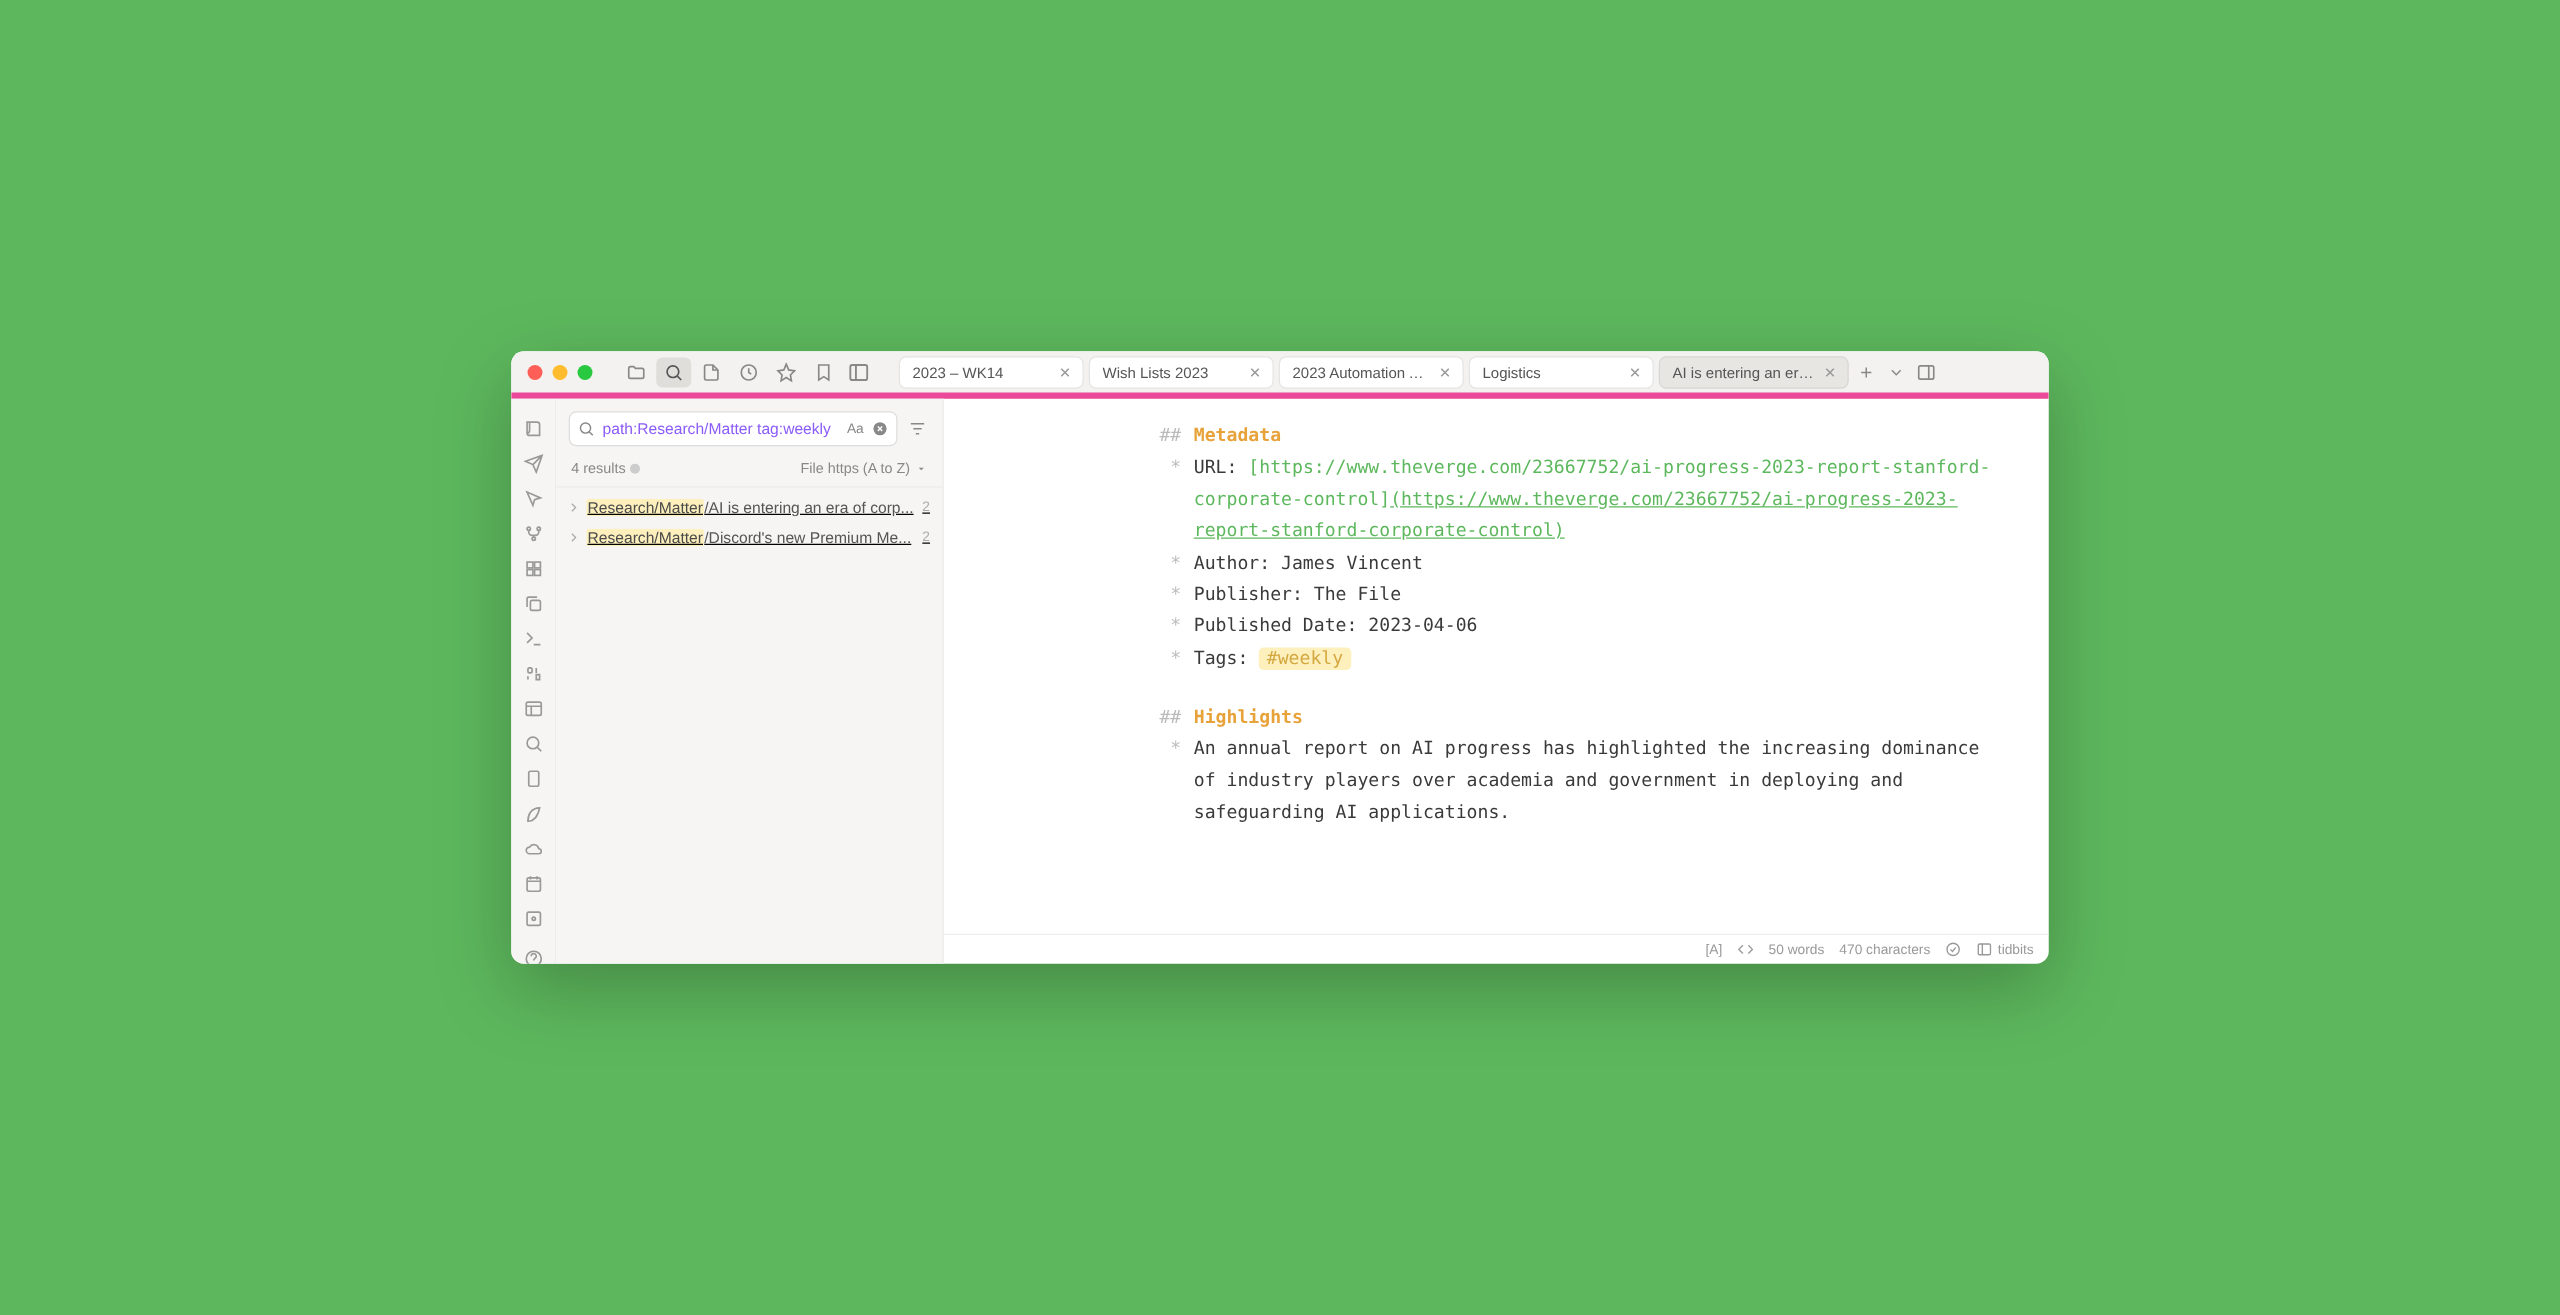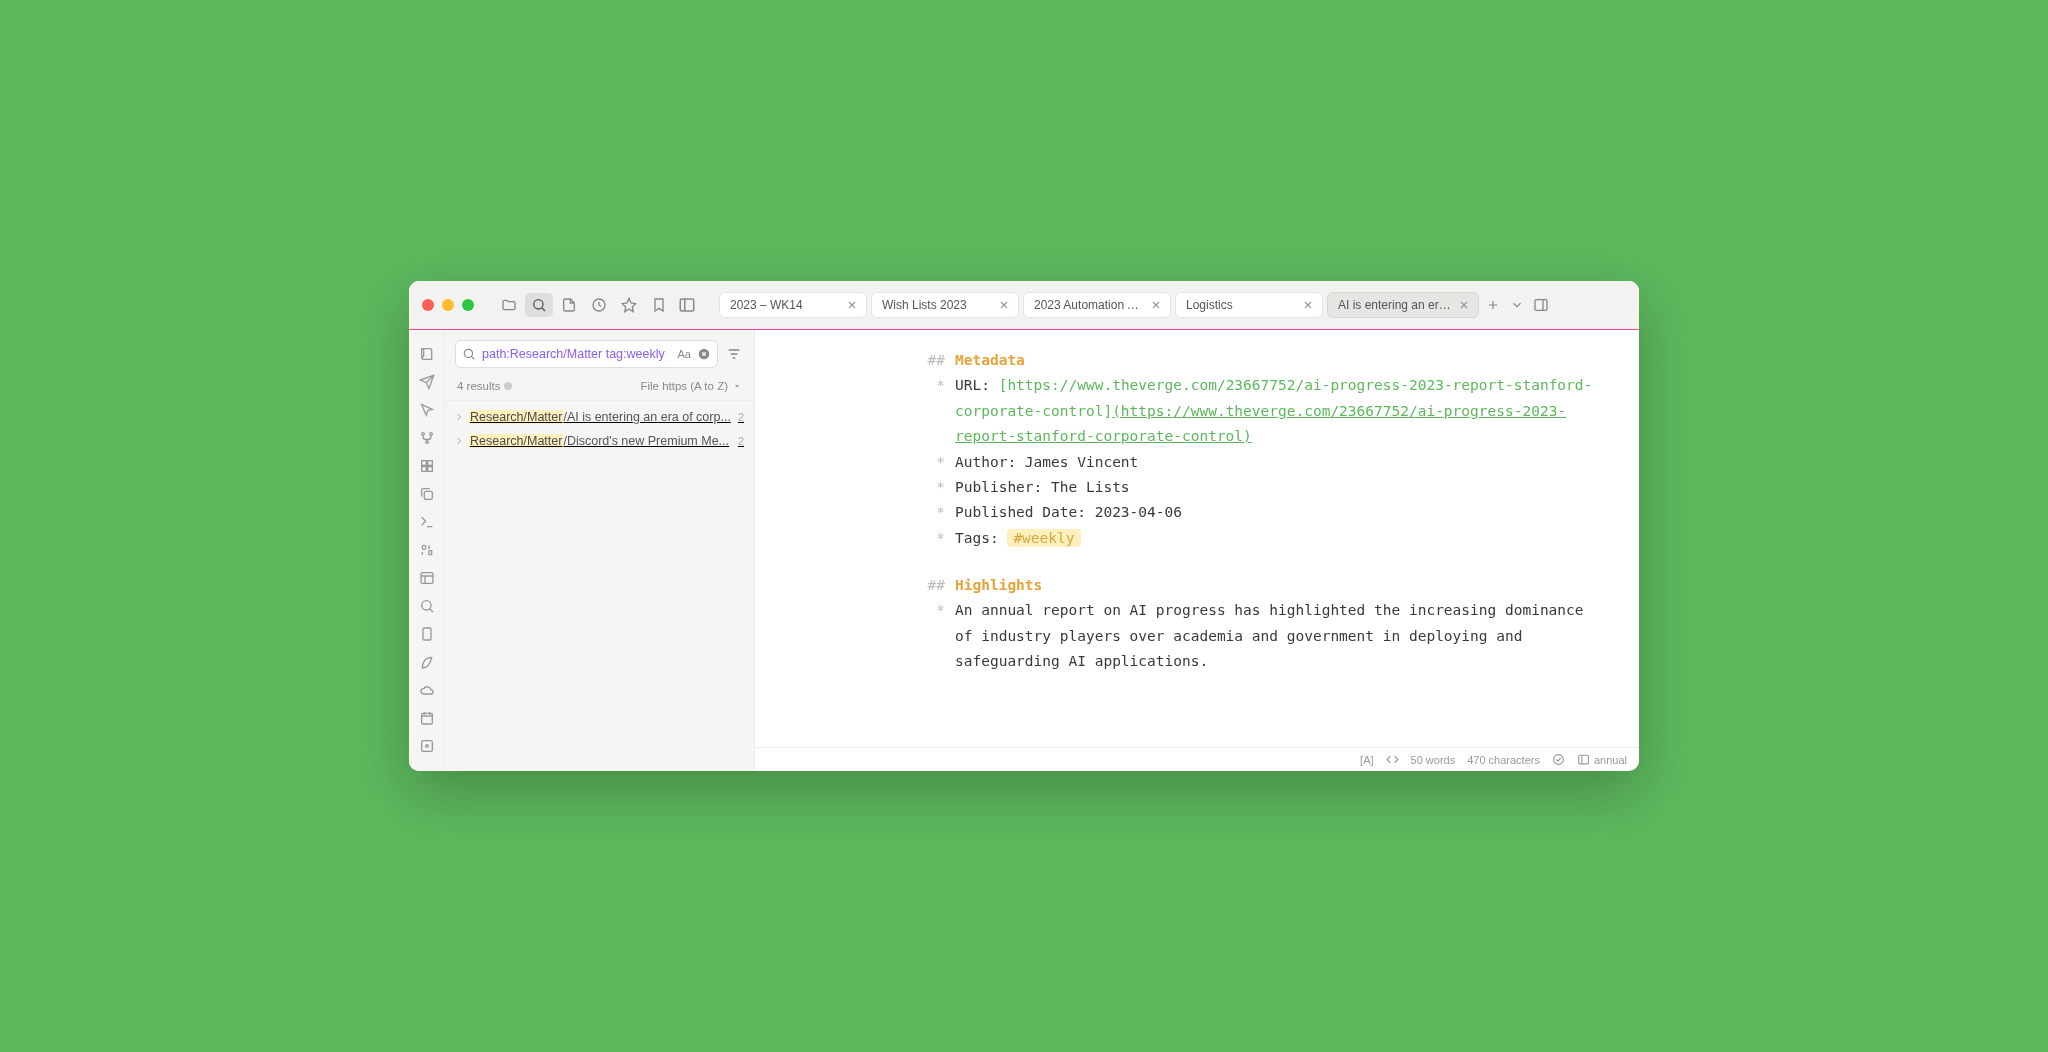--- a/index.html
+++ b/index.html
@@ -16,25 +16,25 @@
   width: 1230px;
   height: 490px;
   background: #fff;
   border-radius: 10px;
   box-shadow: 0 20px 60px rgba(0,0,0,0.25);
   display: flex;
   flex-direction: column;
   overflow: hidden;
 }
 .titlebar {
-  height: 49px;
+  height: 38px;
   background: #f3f2f0;
   display: flex;
   align-items: center;
-  border-bottom: 1px solid #ec4899;
+  border-bottom: 5px solid #ec4899;
 }
 .traffic-lights {
   display: flex;
   gap: 8px;
   padding: 0 13px;
 }
 .traffic-light {
   width: 12px; height: 12px; border-radius: 50%;
 }
 .tl-red { background: #ff5f57; }
@@ -510,21 +510,21 @@
         <div class="md-line">
             <span class="md-gutter">*</span>
             <span class="md-body"><span>URL: </span><span class="md-link-bracket">[</span><span class="md-link-bracket">https://www.theverge.com/23667752/ai-progress-2023-report-stanford-corporate-control</span><span class="md-link-bracket">]</span><span class="md-link-url">(https://www.theverge.com/23667752/ai-progress-2023-report-stanford-corporate-control)</span></span>
           </div>
         <div class="md-line">
             <span class="md-gutter">*</span>
             <span class="md-body">Author: James Vincent</span>
           </div>
         <div class="md-line">
             <span class="md-gutter">*</span>
-            <span class="md-body">Publisher: The Lists</span>
+            <span class="md-body">Publisher: The File</span>
           </div>
         <div class="md-line">
             <span class="md-gutter">*</span>
             <span class="md-body">Published Date: 2023-04-06</span>
           </div>
         <div class="md-line">
             <span class="md-gutter">*</span>
             <span class="md-body"><span>Tags: </span> <span class="md-tag">#weekly</span></span>
           </div>
         <div style="height:22px"></div>
@@ -550,18 +550,18 @@
             <svg class="status-icon" viewBox="0 0 24 24" fill="none" stroke="currentColor" stroke-width="2">
               <circle cx="12" cy="12" r="9"></circle>
               <path d="M8 12l3 3 5-6"></path>
             </svg>
           </span>
         <span class="status-item">
             <svg class="status-icon" viewBox="0 0 24 24" fill="none" stroke="currentColor" stroke-width="2">
               <rect x="3" y="4" width="18" height="16" rx="2"></rect>
               <path d="M9 4v16"></path>
             </svg>
-            <span>annual</span>
+            <span>tidbits</span>
           </span>
       </div>
     </div>
   </div>
 </div>
 
 </body></html>

